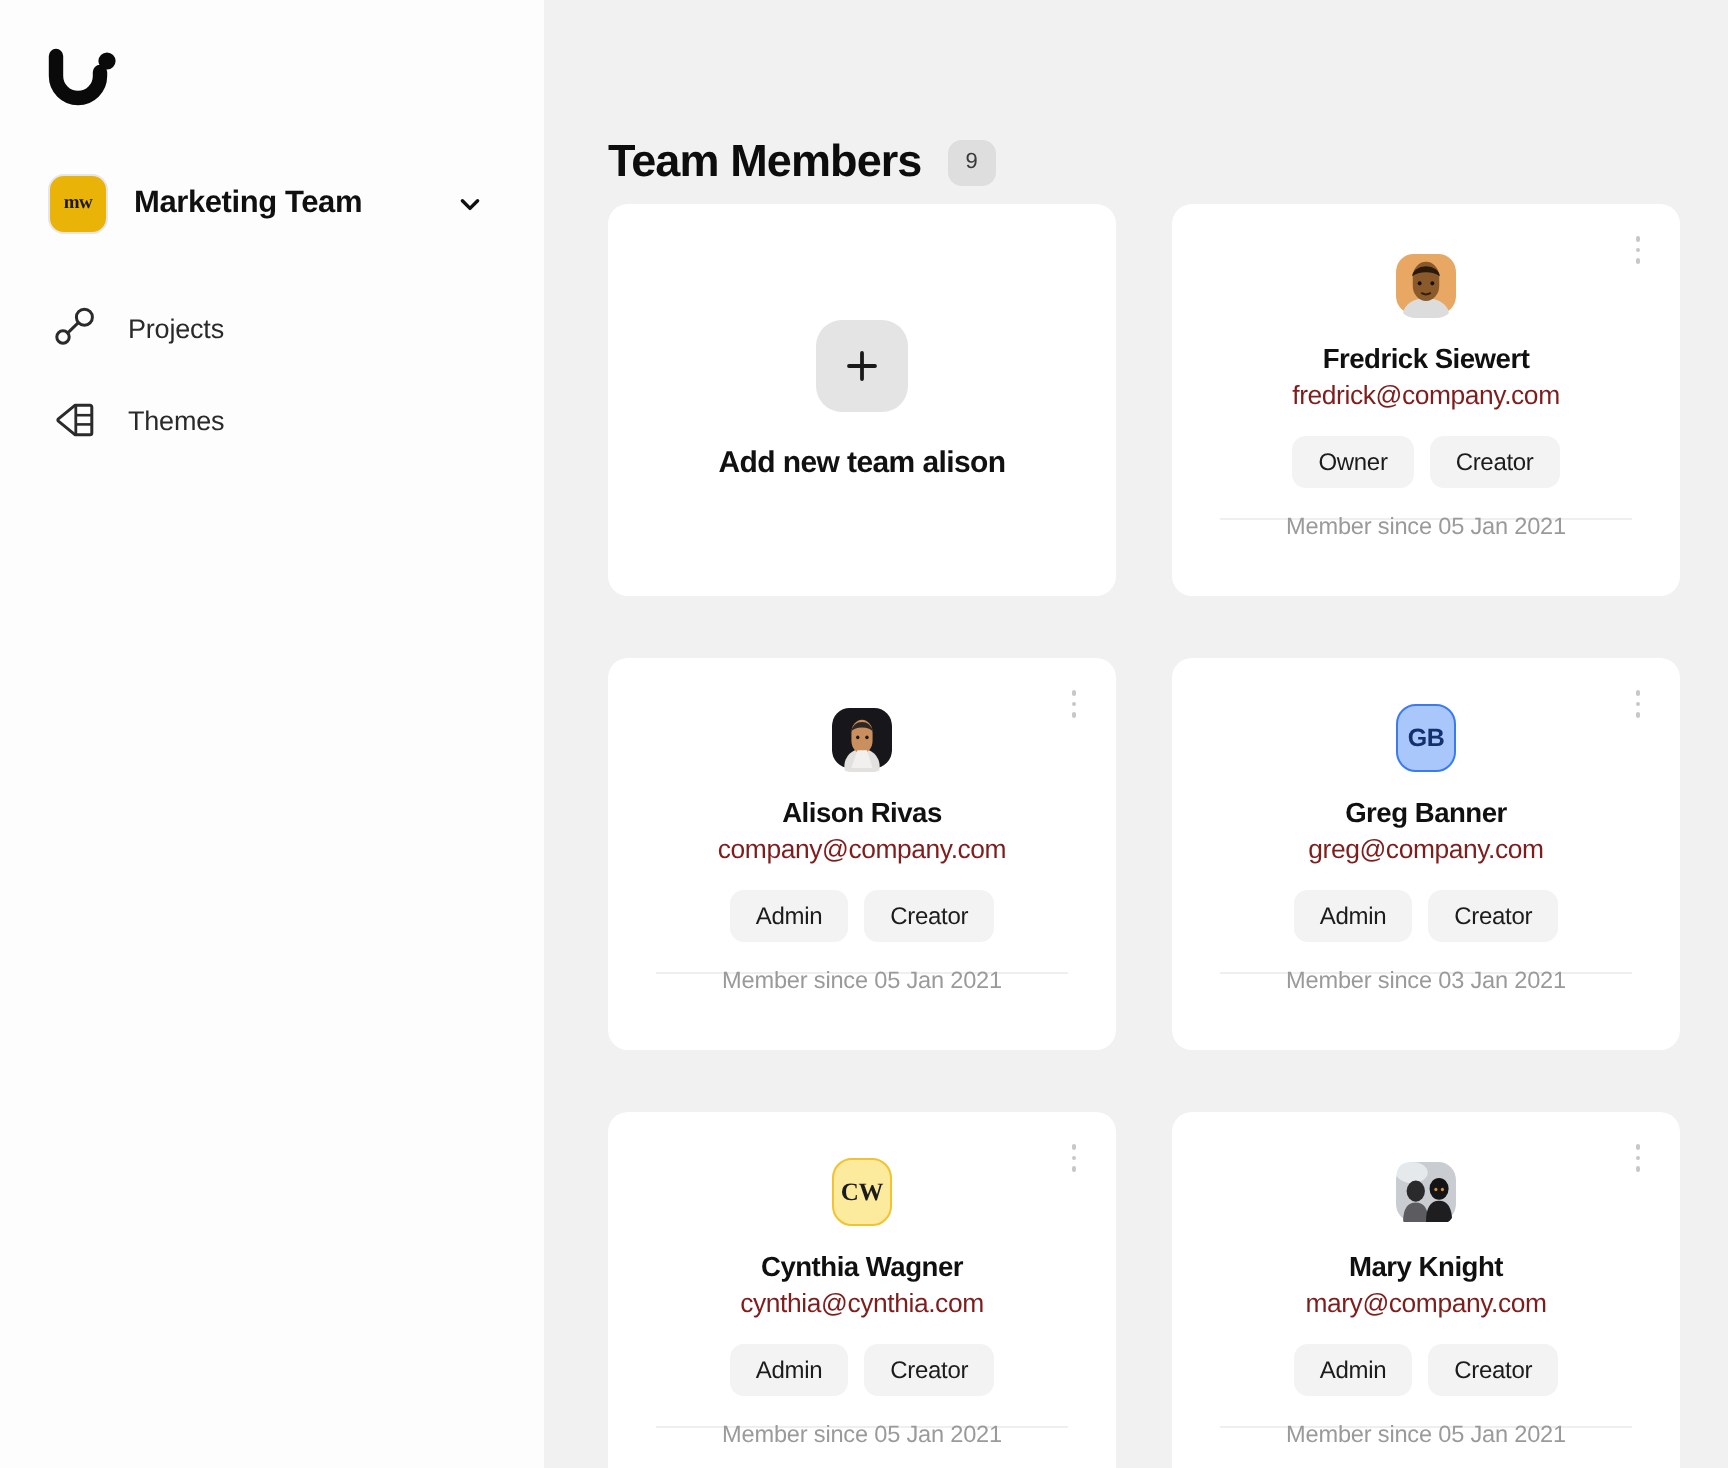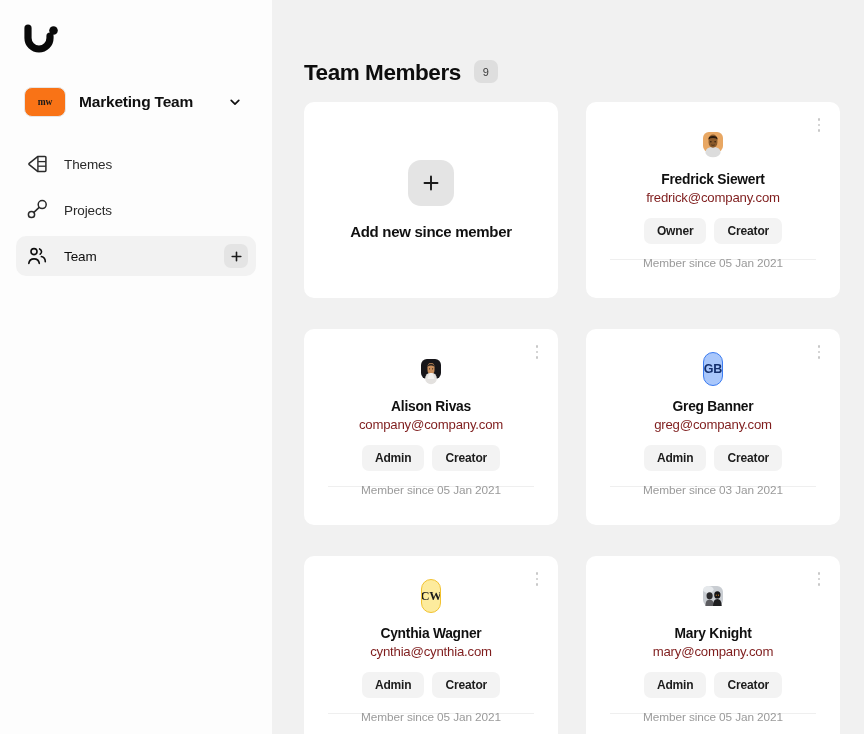--- a/index.html
+++ b/index.html
@@ -48,25 +48,25 @@
     margin: 12px 16px 0 16px;
     height: 48px;
     display: flex;
     align-items: center;
     padding: 0 10px 0 8px;
     border-radius: 10px;
     cursor: pointer;
   }
 
   .ws-avatar {
-    width: 42px;
+    width: 30px;
     height: 30px;
     min-width: 30px;
     border-radius: 8px;
-    background: #f97316;
+    background: #eab308;
     border: 1px solid #e6e6e6;
     display: flex;
     align-items: center;
     justify-content: center;
     font-family: "Liberation Serif", serif;
     font-size: 9.5px;
     font-weight: 700;
     color: #1a1a1a;
     letter-spacing: -0.2px;
   }
@@ -149,21 +149,21 @@
     flex: 1;
     height: 734px;
     background: #f1f1f1;
     overflow: hidden;
     padding: 0 24px 0 32px;
     position: relative;
   }
 
   .page-head {
     display: flex;
-    align-items: flex-start;
+    align-items: center;
     height: 102px;
     padding-top: 60px;
     padding-bottom: 0;
   }
 
   .page-title {
     font-size: 22.5px;
     font-weight: 700;
     color: #0d0d0d;
     letter-spacing: -0.45px;
@@ -244,21 +244,21 @@
   }
   .kebab i {
     display: block;
     width: 2.6px;
     height: 2.6px;
     border-radius: 50%;
     background: #c8c8c8;
   }
 
   .avatar {
-    width: 20px;
+    width: 30px;
     height: 34px;
     border-radius: 10px;
     margin-top: 23px;
     overflow: hidden;
     display: flex;
     align-items: center;
     justify-content: center;
     font-size: 12.5px;
     font-weight: 700;
     letter-spacing: -0.2px;
@@ -278,21 +278,20 @@
     margin-top: 3px;
     font-size: 13.2px;
     color: #7f1d1d;
     letter-spacing: -0.2px;
   }
 
   .roles {
     margin-top: 13px;
     display: flex;
     gap: 8px;
-    font-weight: bold;
   }
 
   .role-chip {
     height: 26px;
     padding: 0 13px;
     border-radius: 7px;
     background: #f3f3f3;
     display: inline-flex;
     align-items: center;
     justify-content: center;
@@ -338,80 +337,64 @@
 
     <div class="workspace">
       <div class="ws-avatar">mw</div>
       <div class="ws-name">Marketing Team</div>
       <svg class="chevron" viewBox="0 0 14 14">
         <path d="M3.2 5.4 L7 9.2 L10.8 5.4" fill="none" stroke="#111" stroke-width="1.7" stroke-linecap="round" stroke-linejoin="round"></path>
       </svg>
     </div>
 
     <nav class="nav">
+
+      <div class="nav-item">
+        <span class="nav-icon">
+          <svg viewBox="0 0 22 22">
+            <circle cx="5.5" cy="15.5" r="3.1" fill="none" stroke="#2a2a2a" stroke-width="1.5"></circle>
+            <circle cx="16.2" cy="5.6" r="4.0" fill="none" stroke="#2a2a2a" stroke-width="1.5"></circle>
+            <path d="M7.9 13.4 L12.9 8.6" fill="none" stroke="#2a2a2a" stroke-width="1.5" stroke-linecap="round"></path>
+          </svg>
+        </span>
+        <span class="nav-label">Projects</span>
+      </div>
 
       <div class="nav-item">
         <span class="nav-icon">
           <svg viewBox="0 0 22 22">
             <path d="M11.6 3.6 L19 3.6 a0.9 0.9 0 0 1 0.9 0.9 L19.9 17.5 a0.9 0.9 0 0 1 -0.9 0.9 L11.6 18.4 L3.2 11.6 a0.8 0.8 0 0 1 0 -1.2 Z" fill="none" stroke="#2a2a2a" stroke-width="1.5" stroke-linejoin="round"></path>
             <path d="M11.9 3.8 L11.9 18.2" fill="none" stroke="#2a2a2a" stroke-width="1.4"></path>
             <path d="M12.1 8.6 L19.7 8.6" fill="none" stroke="#2a2a2a" stroke-width="1.3"></path>
             <path d="M12.1 13.2 L19.8 13.2" fill="none" stroke="#2a2a2a" stroke-width="1.3"></path>
           </svg>
         </span>
         <span class="nav-label">Themes</span>
       </div>
 
-      <div class="nav-item">
-        <span class="nav-icon">
-          <svg viewBox="0 0 22 22">
-            <circle cx="5.5" cy="15.5" r="3.1" fill="none" stroke="#2a2a2a" stroke-width="1.5"></circle>
-            <circle cx="16.2" cy="5.6" r="4.0" fill="none" stroke="#2a2a2a" stroke-width="1.5"></circle>
-            <path d="M7.9 13.4 L12.9 8.6" fill="none" stroke="#2a2a2a" stroke-width="1.5" stroke-linecap="round"></path>
-          </svg>
-        </span>
-        <span class="nav-label">Projects</span>
-      </div>
-
-      <div class="nav-item active">
-        <span class="nav-icon">
-          <svg viewBox="0 0 22 22">
-            <circle cx="8.0" cy="6.6" r="3.0" fill="none" stroke="#0d0d0d" stroke-width="1.6"></circle>
-            <path d="M2.8 18.4 a5.3 5.3 0 0 1 10.5 0" fill="none" stroke="#0d0d0d" stroke-width="1.6" stroke-linecap="round"></path>
-            <path d="M13.6 3.9 a3.0 3.0 0 0 1 0.6 5.3" fill="none" stroke="#0d0d0d" stroke-width="1.6" stroke-linecap="round"></path>
-            <path d="M15.4 11.6 a5.3 5.3 0 0 1 3.9 5.1" fill="none" stroke="#0d0d0d" stroke-width="1.6" stroke-linecap="round"></path>
-          </svg>
-        </span>
-        <span class="nav-label">Team</span>
-        <button class="nav-add">
-          <svg viewBox="0 0 11 11">
-            <path d="M5.5 1.2 V9.8 M1.2 5.5 H9.8" stroke="#1c1c1c" stroke-width="1.6" stroke-linecap="round"></path>
-          </svg>
-        </button>
-      </div>
 
     </nav>
   </aside>
 
   <main class="main">
 
     <div class="page-head">
       <h1 class="page-title">Team Members</h1>
       <span class="count-badge">9</span>
     </div>
 
     <div class="grid">
 
       <div class="card add-card">
         <div class="add-circle">
           <svg viewBox="0 0 16 16">
             <path d="M8 1.5 V14.5 M1.5 8 H14.5" stroke="#1a1a1a" stroke-width="1.9" stroke-linecap="round"></path>
           </svg>
         </div>
-        <div class="add-label">Add new since member</div>
+        <div class="add-label">Add new team alison</div>
       </div>
 
       <div class="card">
         <button class="kebab">
             <i></i>
             <i></i>
             <i></i>
           </button>
         <div class="avatar">
           <svg viewBox="0 0 34 34">

